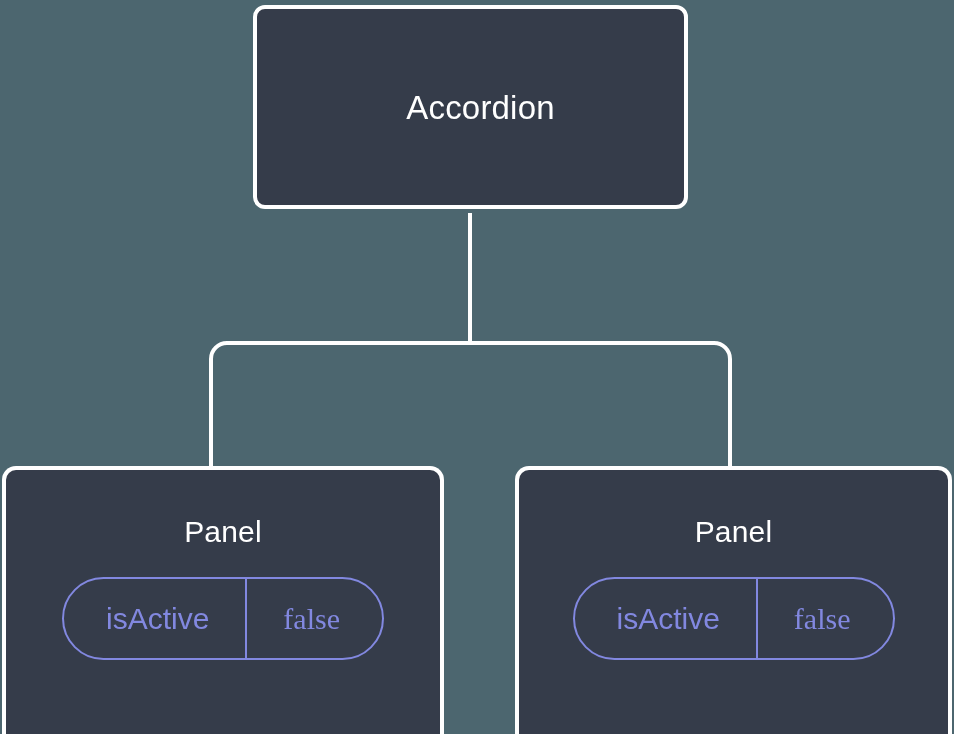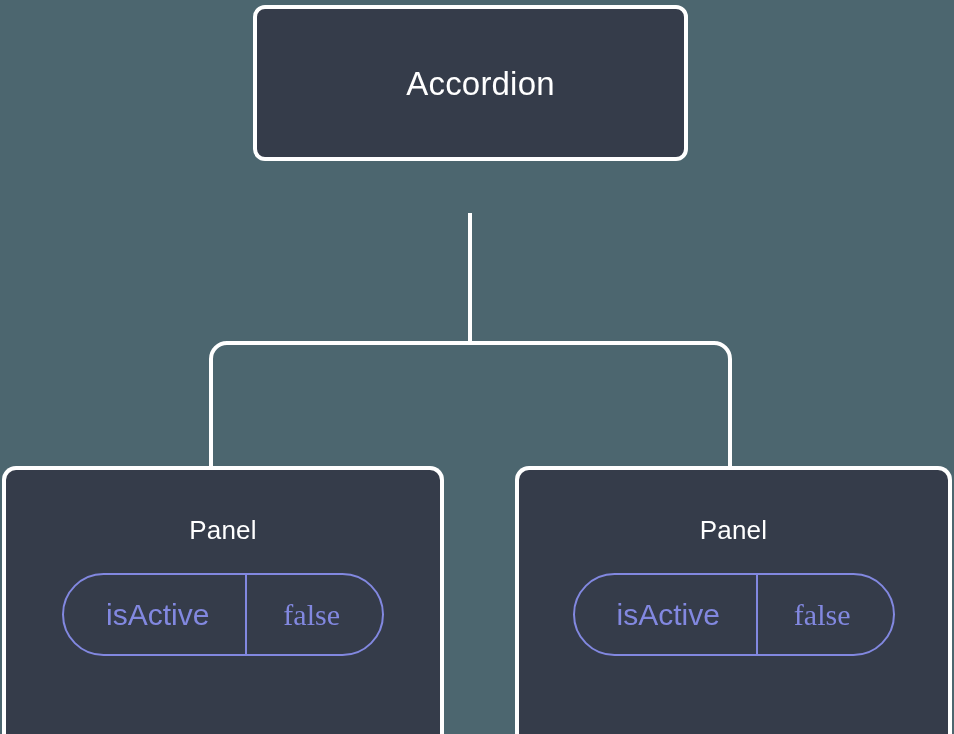--- a/index.html
+++ b/index.html
@@ -34,21 +34,21 @@
     border: 4px solid #ffffff;
     border-radius: 14px;
     display: flex;
     flex-direction: column;
     align-items: center;
   }
   .node-root {
     left: 253px;
     top: 5px;
     width: 435px;
-    height: 156px;
+    height: 204px;
     justify-content: center;
     border-radius: 12px;
     padding-left: 20px;
   }
   .node-title {
     color: #ffffff;
     font-size: 33px;
     font-weight: 400;
     letter-spacing: 0.2px;
     line-height: 1;
@@ -56,21 +56,21 @@
   }
   .node-child {
     top: 466px;
     height: 268px;
     padding-top: 47px;
     border-bottom: none;
     border-bottom-left-radius: 0;
     border-bottom-right-radius: 0;
   }
   .node-child .node-title {
-    font-size: 26px;
+    font-size: 30px;
     text-align: center;
   }
   .node-left  { left: 2px;   width: 442px; }
   .node-right { left: 515px; width: 437px; }
 
   
   .badge {
     margin-top: 30px;
     box-sizing: border-box;
     height: 83px;

